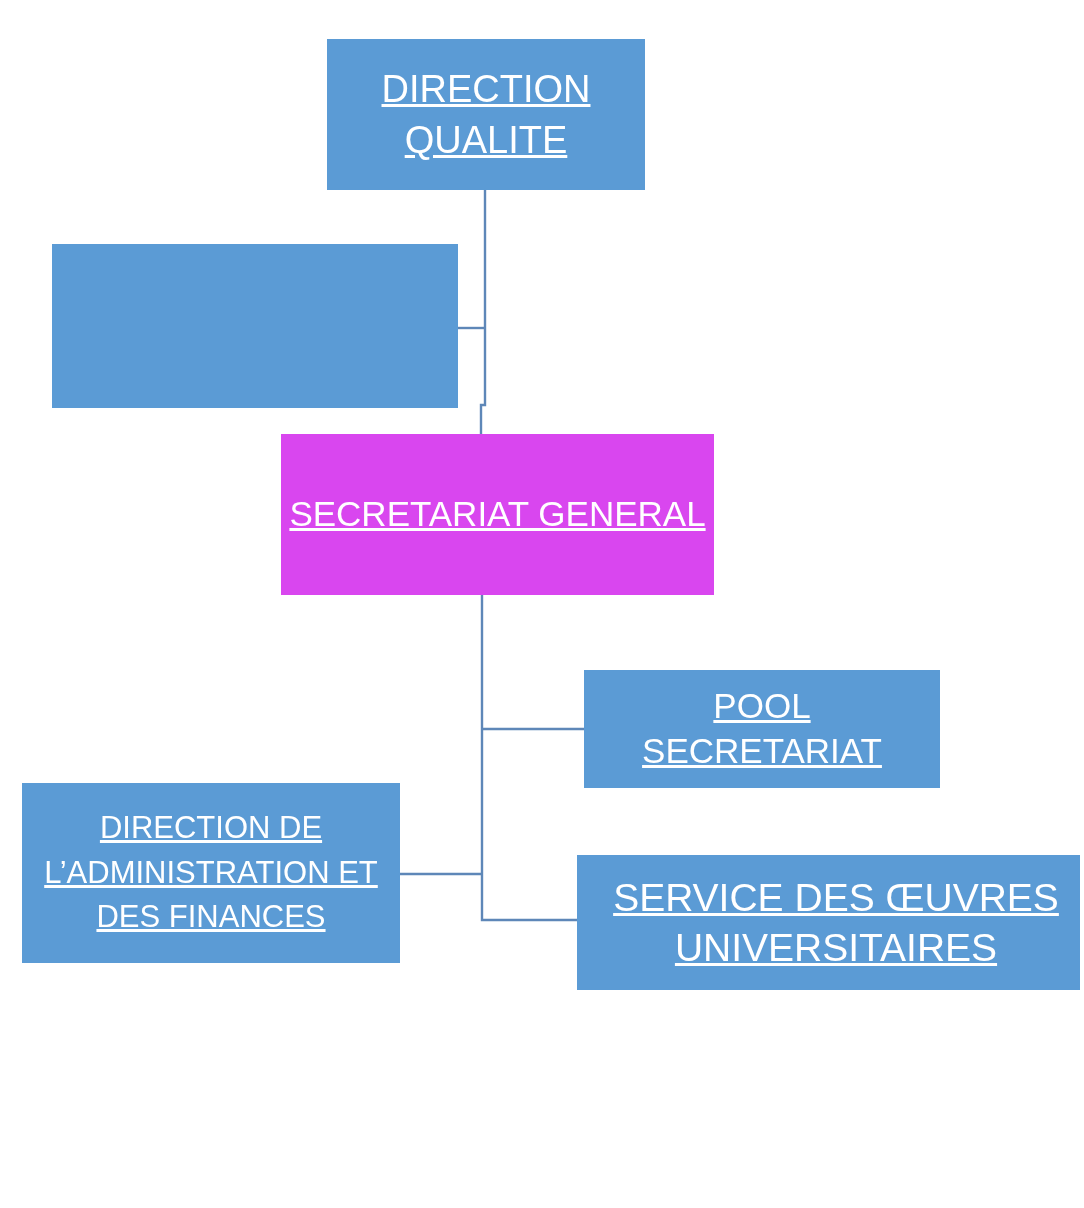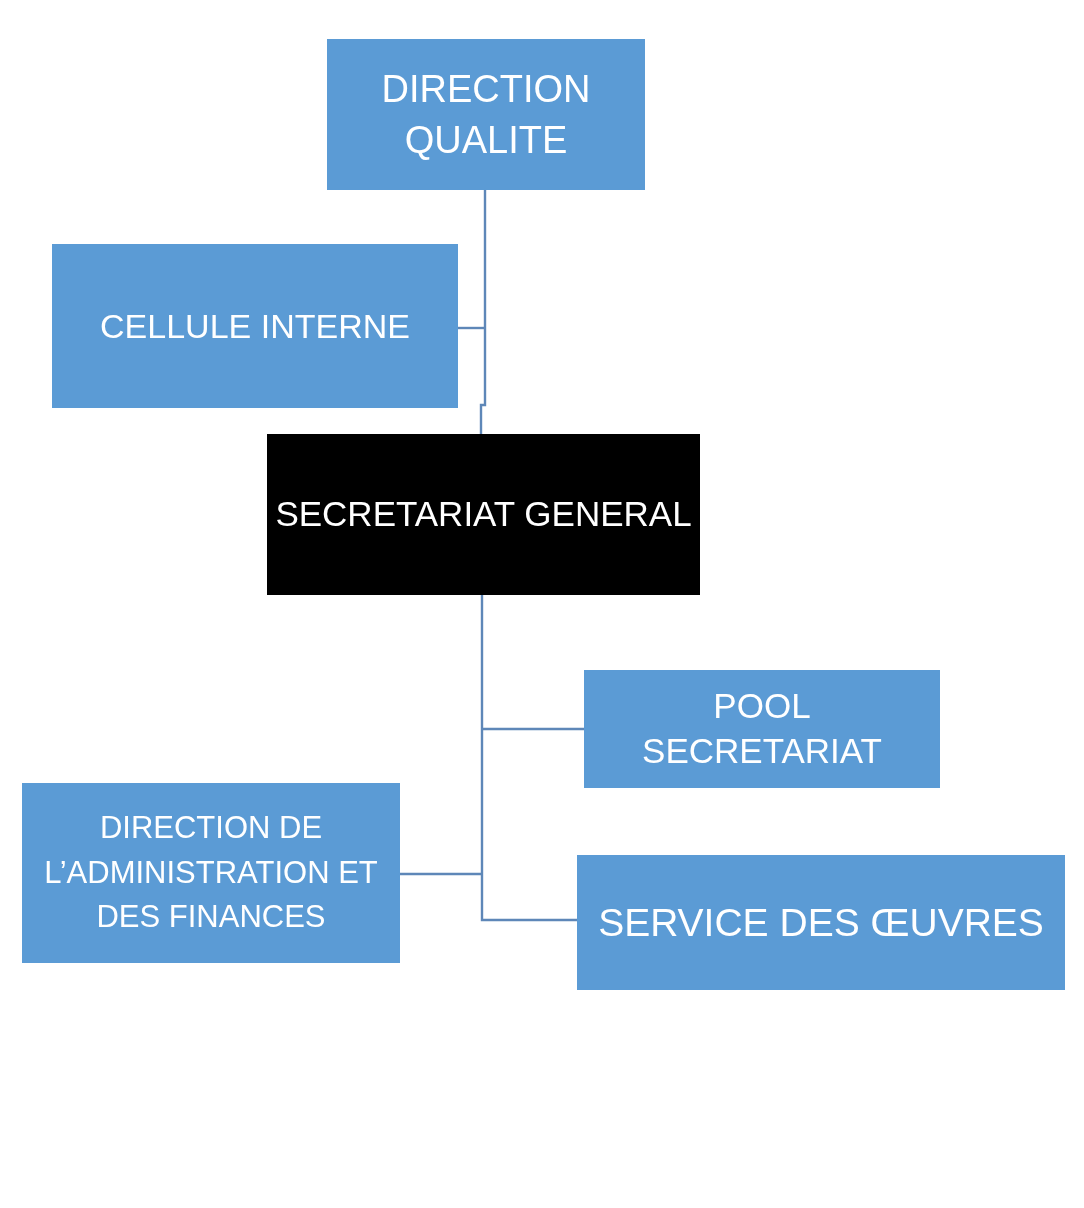--- a/index.html
+++ b/index.html
@@ -25,20 +25,21 @@
   .org-node {
     position: absolute;
     background: #5B9BD5;
     color: #ffffff;
     display: flex;
     flex-direction: column;
     align-items: center;
     justify-content: center;
     text-align: center;
     line-height: 1.32;
+    text-decoration: underline;
   }
   .org-node .node-line {
     display: block;
     white-space: nowrap;
   }
   
   #node-direction-generale      { left: 327px; top: 39px;  width: 318px; height: 151px; font-size: 38px; }
   #node-cellule-interne         { left: 52px;  top: 244px; width: 406px; height: 164px; font-size: 34px; line-height: 1.42; }
   #node-secretariat-general     { left: 267px; top: 434px; width: 433px; height: 161px; font-size: 35px; }
   #node-pool-secretariat        { left: 584px; top: 670px; width: 356px; height: 118px; font-size: 35px; line-height: 1.28; }
@@ -57,35 +58,35 @@
     <path d="M481,729 L584,729" stroke-width="2.4" fill="none" stroke="#5E87B8"></path>
     <path d="M400,874 L483,874" stroke-width="2.4" fill="none" stroke="#5E87B8"></path>
   </svg>
 
   <div class="org-node" id="node-direction-generale" style="background-color: rgb(91, 155, 213);">
     <span class="node-line">DIRECTION</span>
     <span class="node-line">QUALITE</span>
   </div>
 
   <div class="org-node" id="node-cellule-interne" style="background-color: rgb(91, 155, 213);">
-    <span class="node-line">CELLULE INTERNE</span>
   </div>
 
-  <div class="org-node" id="node-secretariat-general" style="background-color: #000000;">
+  <div class="org-node" id="node-secretariat-general" style="background-color: #d946ef; margin-left: 14px;">
     <span class="node-line">SECRETARIAT GENERAL</span>
   </div>
 
   <div class="org-node" id="node-direction-administration" style="background-color: rgb(91, 155, 213);">
     <span class="node-line">DIRECTION DE</span>
     <span class="node-line">L’ADMINISTRATION ET</span>
     <span class="node-line">DES FINANCES</span>
   </div>
 
   <div class="org-node" id="node-pool-secretariat" style="background-color: rgb(91, 155, 213);">
     <span class="node-line">POOL</span>
     <span class="node-line">SECRETARIAT</span>
   </div>
 
-  <div class="org-node" id="node-service-oeuvres" style="background-color: rgb(91, 155, 213);">
+  <div class="org-node" id="node-service-oeuvres" style="background-color: rgb(91, 155, 213); padding-left: 15px;">
     <span class="node-line">SERVICE DES ŒUVRES</span>
+    <span class="node-line">UNIVERSITAIRES</span>
   </div>
 
 </div>
 
 </body></html>

